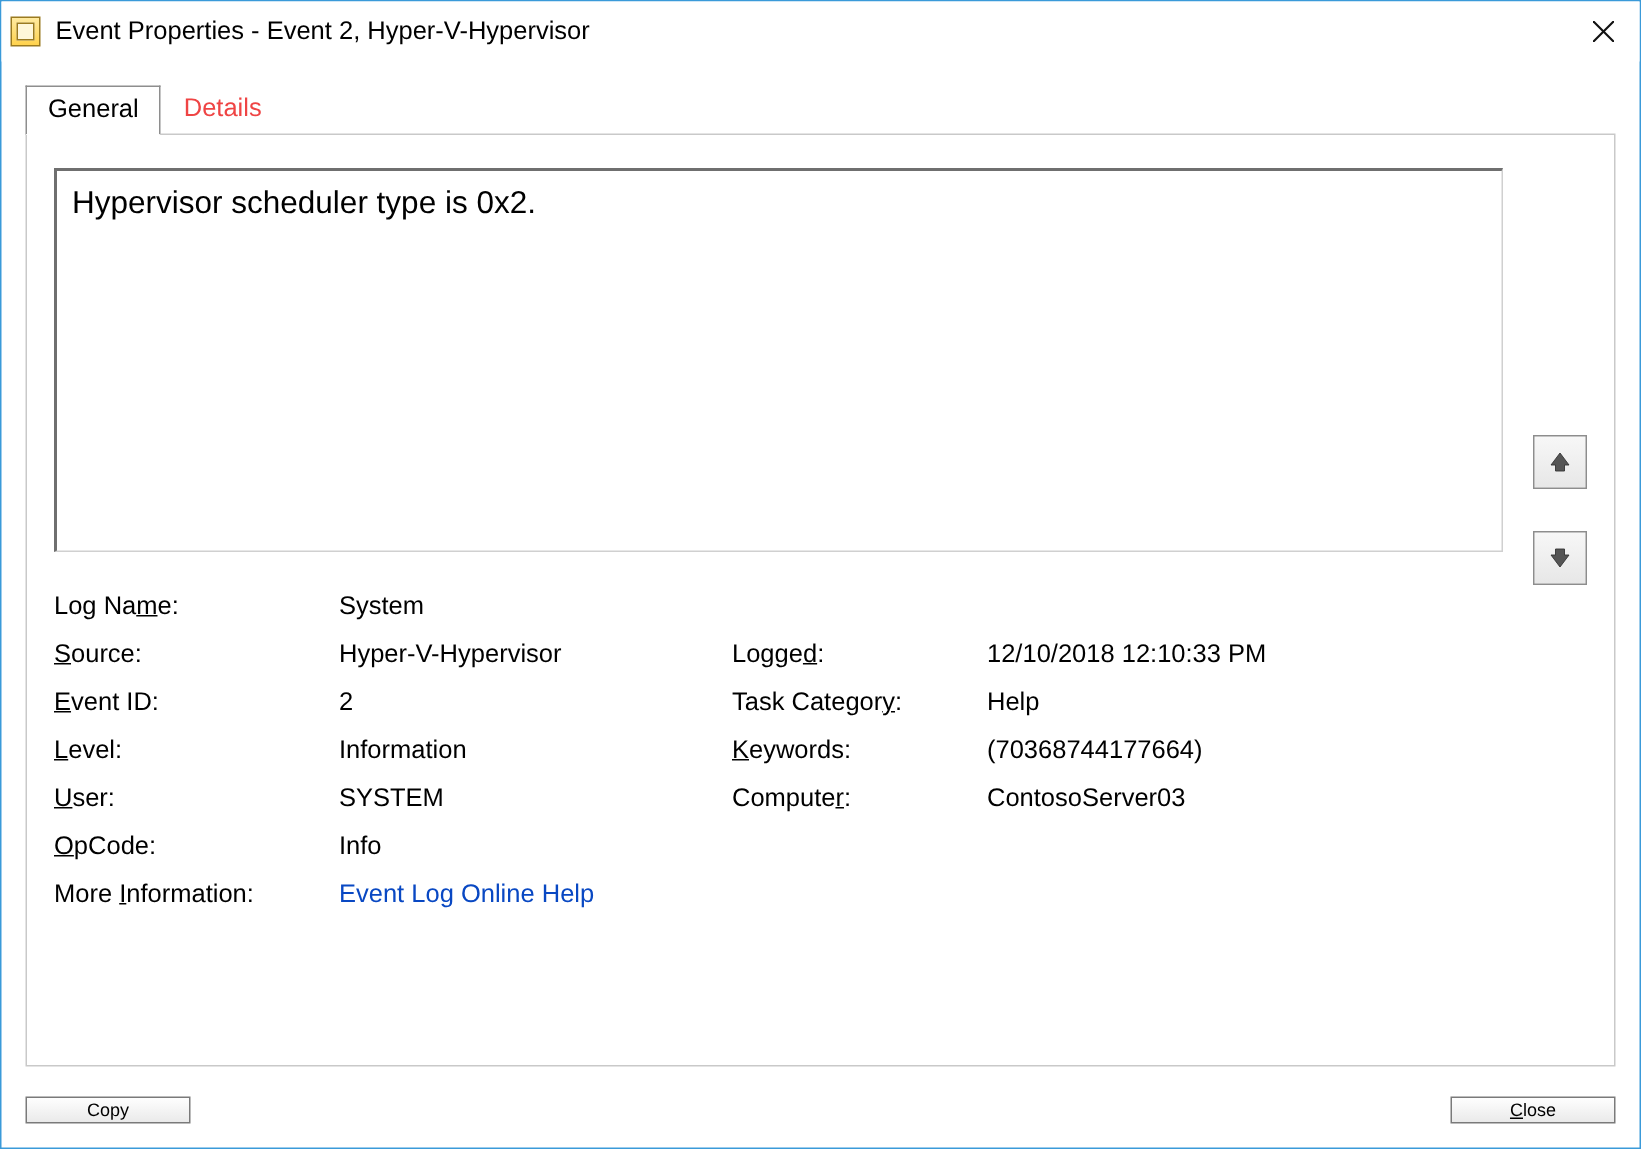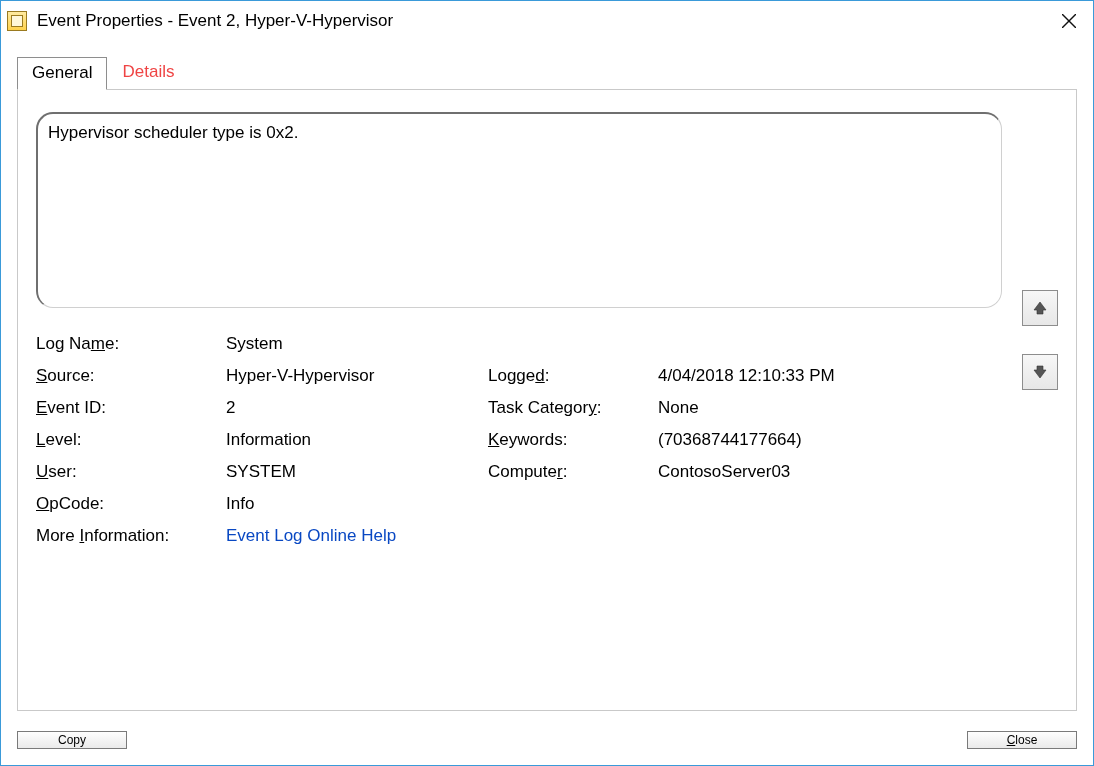--- a/index.html
+++ b/index.html
@@ -108,27 +108,26 @@
     padding-top: 178px;
     gap: 28px;
   }
 
   .desc-box {
     border-top: 2px solid #6f6f6f;
     border-left: 2px solid #6f6f6f;
     border-right: 1px solid #d0d0d0;
     border-bottom: 1px solid #d0d0d0;
     background: #fff;
-    height: 196px;
+    height: 256px;
     padding: 8px 10px;
-    font-size: 17px;
+    font-size: 21px;
     line-height: 1.35;
     overflow: auto;
     white-space: pre-wrap;
-    border-radius: 17px;
   }
 
   .fields {
     margin-top: 26px;
     display: grid;
     grid-template-columns: 178px 250px 158px auto;
     row-gap: 12px;
     column-gap: 6px;
     font-size: 17px;
     align-items: baseline;
@@ -204,26 +203,26 @@
         <div class="fields">
 
           <div class="fld-label">Log Na<span class="u">m</span>e:</div>
           <div class="fld-value">System</div>
           <div></div>
             <div></div>
 
           <div class="fld-label"><span class="u">S</span>ource:</div>
           <div class="fld-value">Hyper-V-Hypervisor</div>
           <div class="fld-label">Logge<span class="u">d</span>:</div>
-          <div class="fld-value">4/04/2018 12:10:33 PM</div>
+          <div class="fld-value">12/10/2018 12:10:33 PM</div>
 
           <div class="fld-label"><span class="u">E</span>vent ID:</div>
           <div class="fld-value">2</div>
           <div class="fld-label">Task Categor<span class="u">y</span>:</div>
-          <div class="fld-value">None</div>
+          <div class="fld-value">Help</div>
 
           <div class="fld-label"><span class="u">L</span>evel:</div>
           <div class="fld-value">Information</div>
           <div class="fld-label"><span class="u">K</span>eywords:</div>
           <div class="fld-value">(70368744177664)</div>
 
           <div class="fld-label"><span class="u">U</span>ser:</div>
           <div class="fld-value">SYSTEM</div>
           <div class="fld-label">Compute<span class="u">r</span>:</div>
           <div class="fld-value">ContosoServer03</div>

